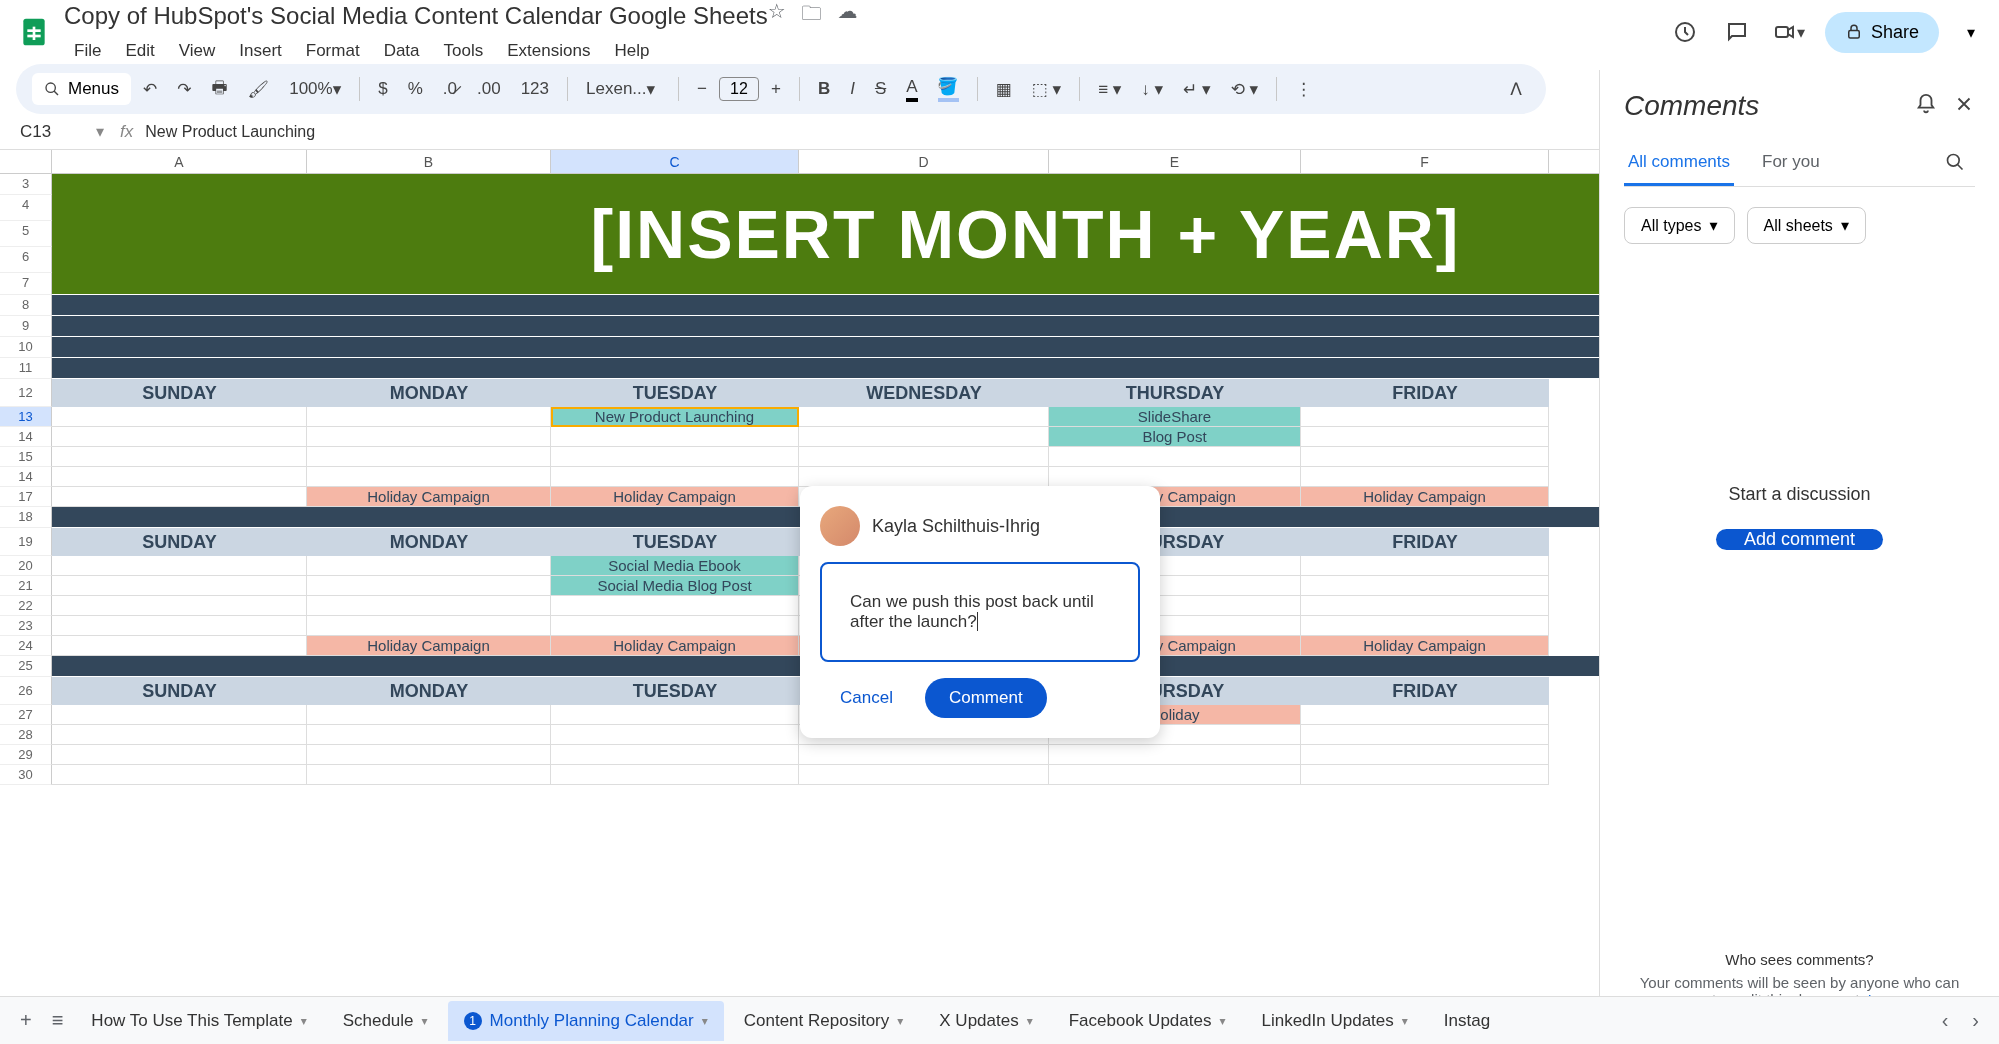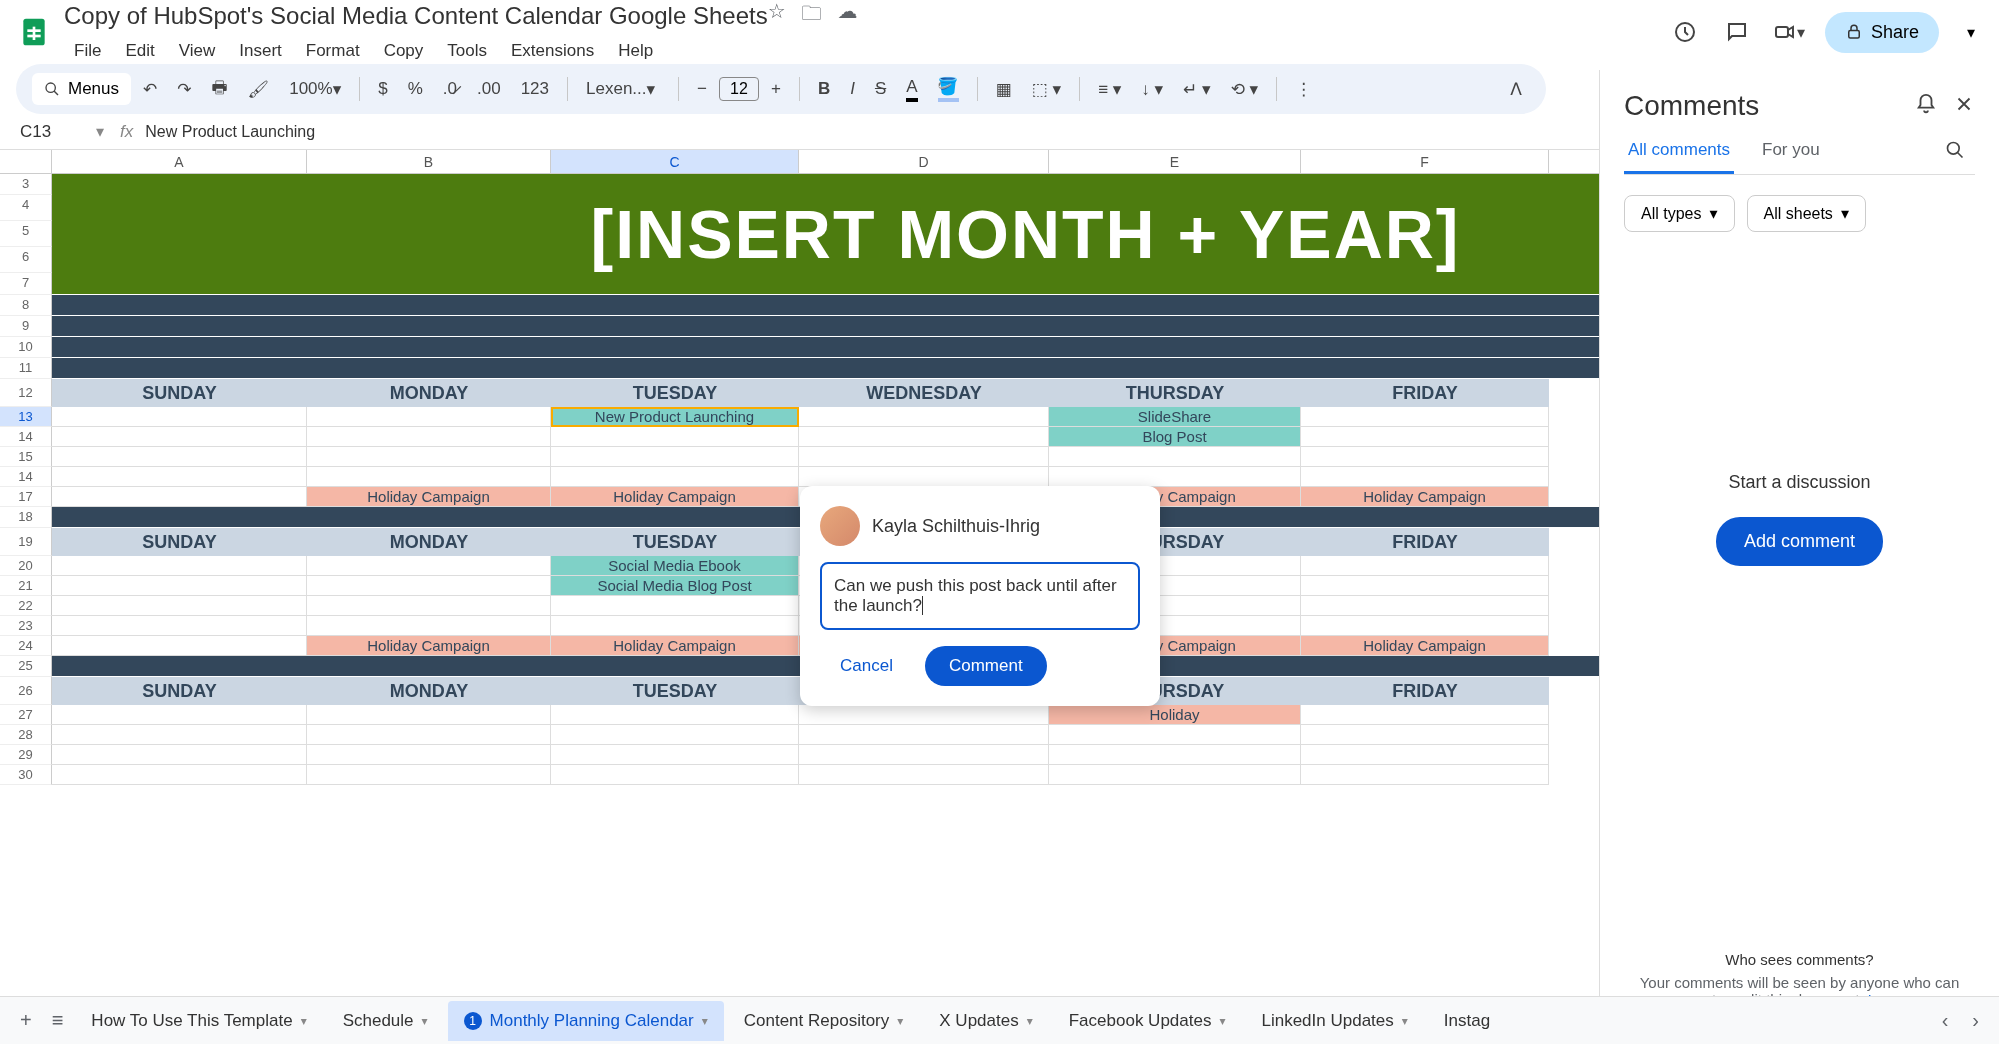--- a/index.html
+++ b/index.html
@@ -70,41 +70,41 @@
 .day-header { background: #cbd6e2; color: #33475b; font-weight: 700; text-align: center; font-size: 18px; height: 28px; line-height: 28px; }
 
 
 .teal { background: #7fd1c7; color: #33475b; text-align: center; font-weight: 500; }
 .teal-sel { background: #7fd1c7; color: #33475b; text-align: center; font-weight: 500; outline: 2px solid #f9ab00; outline-offset: -2px; }
 .salmon { background: #f5b7a6; color: #33475b; text-align: center; font-weight: 500; }
 .white-cell { background: #fff; }
 
 
 .comments-panel { width: 400px; border-left: 1px solid #ddd; padding: 20px 24px; display: flex; flex-direction: column; position: absolute; right: 0; top: 70px; bottom: 0; background: #fff; }
-.cp-header { display: flex; align-items: center; justify-content: space-between; margin-bottom: 8px; }
+.cp-header { display: flex; align-items: center; justify-content: space-between; margin-bottom: 20px; font-style: italic; }
 .cp-title { font-size: 28px; font-weight: 400; color: #333; }
 .cp-icons { display: flex; gap: 16px; }
 .cp-tabs { display: flex; gap: 24px; border-bottom: 1px solid #ddd; margin-bottom: 20px; text-align: right; }
 .cp-tab { padding: 10px 4px; font-size: 17px; color: #5f6368; cursor: pointer; }
 .cp-tab.active { color: #1a73e8; border-bottom: 3px solid #1a73e8; font-weight: 500; }
 .cp-filters { display: flex; gap: 12px; margin-bottom: 40px; }
 .cp-filter { border: 1px solid #ccc; border-radius: 8px; padding: 8px 16px; font-size: 16px; display: flex; align-items: center; gap: 8px; cursor: pointer; }
 .cp-center { text-align: center; flex: 1; display: flex; flex-direction: column; align-items: center; justify-content: flex-start; padding-top: 200px; }
 .cp-start { font-size: 18px; color: #333; margin-bottom: 24px; }
-.cp-add-btn { background: #0b57d0; color: #fff; border-radius: 24px; padding: 14px 28px; font-size: 18px; cursor: pointer; border: none; }
+.cp-add-btn { background: #0b57d0; color: #fff; border-radius: 24px; padding: 0 28px; font-size: 18px; cursor: pointer; border: none; }
 .cp-footer { text-align: center; font-size: 15px; color: #5f6368; padding: 16px 8px; }
 .cp-footer .q { font-weight: 500; color: #333; margin-bottom: 6px; }
 .cp-footer a { color: #1a73e8; text-decoration: none; }
 
 
 .comment-popup { position: absolute; left: 800px; top: 486px; width: 360px; background: #fff; border-radius: 12px; box-shadow: 0 4px 16px rgba(0,0,0,0.2); padding: 20px; z-index: 100; }
 .cp-user { display: flex; align-items: center; gap: 12px; margin-bottom: 16px; }
 .avatar { width: 40px; height: 40px; border-radius: 50%; background: linear-gradient(135deg, #e8a87c, #d4896b); }
 .username { font-size: 18px; font-weight: 500; color: #333; }
-.comment-box { border: 2px solid #0b57d0; border-radius: 8px; padding: 12px; font-size: 17px; color: #333; min-height: 66px; margin-bottom: 16px; }
+.comment-box { border: 2px solid #0b57d0; border-radius: 8px; padding: 28px; font-size: 17px; color: #333; min-height: 66px; margin-bottom: 16px; }
 .comment-box .cursor { border-right: 1px solid #333; animation: blink 1s infinite; }
 .comment-actions { display: flex; justify-content: flex-start; gap: 12px; }
 .btn-cancel { padding: 10px 20px; font-size: 17px; color: #0b57d0; cursor: pointer; border-radius: 20px; }
 .btn-comment { padding: 10px 24px; font-size: 17px; background: #0b57d0; color: #fff; border-radius: 20px; cursor: pointer; }
 
 
 .sheet-tabs { position: absolute; bottom: 0; left: 0; right: 0; height: 48px; background: #f8f9fa; border-top: 1px solid #ddd; display: flex; align-items: center; padding: 0 12px; gap: 4px; }
 .st-btn { padding: 8px; cursor: pointer; color: #5f6368; font-size: 20px; }
 .st-tab { padding: 10px 16px; font-size: 17px; color: #333; cursor: pointer; border-radius: 4px 4px 0 0; display: flex; align-items: center; gap: 8px; white-space: nowrap; }
 .st-tab.active { background: #d3e3fd; color: #0b57d0; font-weight: 500; }
@@ -132,21 +132,21 @@
         <span>🗀</span>
         <span>☁</span>
       </div>
     </div>
     <div class="menu-bar">
       <span>File</span>
       <span>Edit</span>
       <span>View</span>
       <span>Insert</span>
       <span>Format</span>
-      <span>Copy</span>
+      <span>Data</span>
       <span>Tools</span>
       <span>Extensions</span>
       <span>Help</span>
     </div>
   </div>
   <div class="header-right">
     <div class="header-icon">
         <svg width="24" height="24" viewBox="0 0 24 24" fill="none" stroke="#444" stroke-width="2">
           <circle cx="12" cy="12" r="9"></circle>
           <path d="M12 7v5l3 3"></path>

